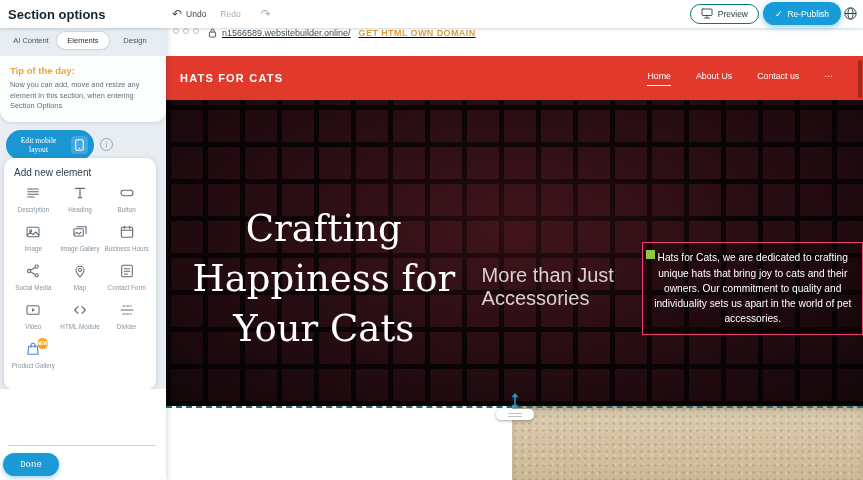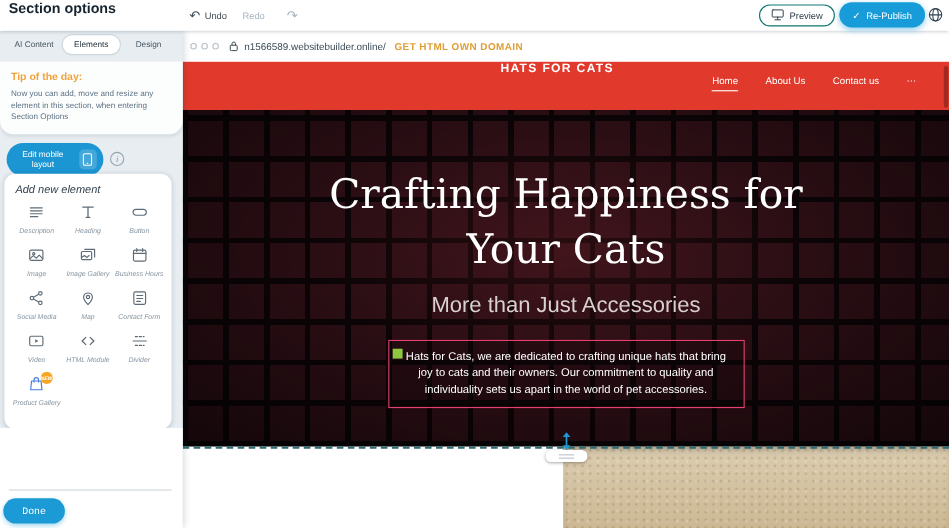--- a/index.html
+++ b/index.html
@@ -1,21 +1,21 @@
 <!DOCTYPE html>
 <html><head>
 <meta charset="utf-8">
 <style>
   * { margin:0; padding:0; box-sizing:border-box; }
   body { background:#cfd6da; font-family:"Liberation Sans", sans-serif; }
   .app { position:relative; width:863px; height:480px; overflow:hidden; background:#fff; }
 
   
   .topbar { position:absolute; top:0; left:0; width:100%; height:28px; background:#fff;
-            box-shadow:0 1px 3px rgba(20,40,60,.2); z-index:40; display:flex; align-items:flex-start; }
+            box-shadow:0 1px 3px rgba(20,40,60,.2); z-index:40; display:flex; align-items:center; }
   .topbar-title { margin-left:8px; font-size:13px; font-weight:bold; color:#16242f; }
   .undo-redo { position:absolute; left:172px; top:0; height:28px; display:flex; align-items:center;
                gap:4px; font-size:8.5px; color:#3c4c58; }
   .ur-icon { font-size:12px; line-height:1; }
   .redo-group { display:flex; align-items:center; gap:20px; margin-left:10px; color:#a7b2bb; }
   .preview-btn { position:absolute; right:104px; top:4px; height:20px; padding:0 10px;
                  border:1px solid #0f766e; border-radius:10px; background:#fff; display:flex;
                  align-items:center; gap:5px; font-size:8.5px; color:#2c3e4a; cursor:pointer; }
   .republish-btn { position:absolute; right:22px; top:2px; height:23px; padding:0 12px; border:none;
                    border-radius:12px; background:#179cd9; display:flex; align-items:center; gap:5px;
@@ -29,63 +29,63 @@
   .tabs { position:absolute; top:4px; left:5px; right:5px; height:17px; display:flex; }
   .tab { flex:1; display:flex; align-items:center; justify-content:center; font-size:7.5px;
          color:#46565f; border-radius:9px; cursor:pointer; }
   .tab.active { background:#fff; box-shadow:0 0 0 1px #cdd9df, 0 1px 2px rgba(0,0,0,.1); color:#222f38; }
   .tip-card { position:absolute; top:28px; left:0; width:166px; height:66px; background:#fcfdfd;
               border-radius:0 0 12px 12px; box-shadow:0 2px 3px rgba(0,0,0,.07); padding:9px 10px; }
   .tip-title { font-size:9.5px; font-weight:bold; color:#f2a23b; }
   .tip-body { margin-top:4px; font-size:7.4px; line-height:1.45; color:#5c7182; }
   .edit-mobile-btn { position:absolute; top:102px; left:6px; width:88px; height:30px; border:none;
                      border-radius:16px; background:#1b96d2; display:flex; align-items:center;
-                     justify-content:space-between; gap:6px; font-size:7.6px; color:#fff; padding:0 6px; cursor:pointer; }
+                     justify-content:space-between; gap:6px; font-size:7.6px; color:#fff; padding:0 6px; cursor:pointer;font-family:Liberation Serif, serif; }
   .phone-box { width:18px; height:18px; border-radius:4px; background:rgba(255,255,255,.18);
                display:flex; align-items:center; justify-content:center; }
   .info-btn { position:absolute; top:110px; left:100px; width:13px; height:13px; border-radius:50%;
               border:1px solid #97a5ae; color:#8a99a3; font-size:8px; display:flex; align-items:center;
               justify-content:center; background:transparent; cursor:pointer; font-style:italic; font-family:"Liberation Serif",serif; }
   .add-card { position:absolute; top:130px; left:4px; width:152px; height:232px; background:#fff;
-              border-radius:10px; box-shadow:0 1px 5px rgba(25,45,65,.18); padding:9px 6px 4px;font-style:italic; }
+              border-radius:10px; box-shadow:0 1px 5px rgba(25,45,65,.18); padding:9px 6px 4px; }
   .add-title { font-size:10px; color:#2e3e4a; margin-left:4px; }
   .grid { margin-top:7px; display:grid; grid-template-columns:repeat(3,1fr); row-gap:1px; }
   .cell { height:38px; text-align:center; cursor:pointer; position:relative; }
   .cell svg { display:inline-block; }
   .cl { display:block; font-size:6.3px; line-height:1.25; color:#8695a1; margin-top:1px; }
   .new-badge { position:absolute; top:-3px; right:9px; background:#f5a623; color:#fff; font-size:4.6px;
                font-weight:bold; border-radius:50%; width:11px; height:11px; line-height:11px; }
   .sidebar-footer { position:absolute; left:0; top:361px; width:166px; height:91px; background:#fff; }
   .footer-divider { position:absolute; top:56px; left:8px; right:10px; border-top:1px solid #cdd6db; }
   .done-btn { position:absolute; top:64px; left:3px; width:56px; height:23px; border:none; border-radius:12px;
               background:#1b9ad5; color:#fff; font-size:9px; display:flex; align-items:center;
               justify-content:center; box-shadow:0 2px 5px rgba(27,154,213,.4); cursor:pointer;font-family:Liberation Mono, monospace; }
 
   
   .main { position:absolute; top:28px; left:166px; width:697px; height:452px; background:#fff; }
-  .browser-bar { height:28px; background:#fff; display:flex; align-items:center; padding-left:7px; }
+  .browser-bar { height:28px; background:#fff; display:flex; padding-left:7px;text-decoration:underline; }
   .dots { display:flex; gap:4px; margin-right:9px; }
   .dot { width:6px; height:6px; border-radius:50%; border:1px solid #b6c1c8; }
   .lock { margin-right:5px; display:flex; }
   .url { font-size:9px; color:#3b4b56; }
   .cta { font-size:9px; font-weight:bold; color:#dd9e35; margin-left:8px; letter-spacing:.4px; cursor:pointer; }
 
   .site { position:relative; height:424px; overflow:hidden; }
-  .site-header { height:44px; background:#e13a2d; display:flex; align-items:center; padding:0 30px 0 14px;flex-direction:column; }
+  .site-header { height:44px; background:#e13a2d; display:flex; align-items:center; padding:0 30px 0 14px; }
   .logo { font-size:11px; font-weight:bold; color:#fff; letter-spacing:1.2px; cursor:pointer; }
   .site-nav { margin-left:auto; display:flex; gap:25px; align-items:center; font-size:8.8px; color:#fff; }
   .nav-item { cursor:pointer; padding-bottom:4px; border-bottom:1.5px solid transparent; }
   .nav-item.active { border-bottom-color:#fff; }
 
   .hero { height:306px; background-color:#2a0e14;
           background-image:
             radial-gradient(ellipse at 50% 42%, rgba(150,45,55,.22) 0%, rgba(0,0,0,0) 45%, rgba(0,0,0,.55) 100%),
             repeating-linear-gradient(90deg, #0b0406 0 5px, rgba(0,0,0,0) 5px 37px),
             repeating-linear-gradient(0deg, #0b0406 0 5px, rgba(0,0,0,0) 5px 37px);
-          display:flex; flex-direction:column; align-items:center; padding-top:52px; }
+          display:flex; align-items:center; padding-top:52px; }
   .hero-title { font-family:"DejaVu Serif","Liberation Serif",serif; font-size:37px; line-height:1.35;
                 color:#fff; text-align:center; width:480px; font-weight:400; cursor:default; }
   .hero-subtitle { margin-top:15px; font-size:20px; color:#d9d1d1; }
   .hero-box { margin-top:19px; position:relative; width:324px; border:1px solid #e5406f;
               background:rgba(10,4,6,.25); padding:7px 10px; font-size:10.2px; line-height:1.5;
               color:#fff; text-align:center; cursor:pointer; }
   .green-handle { position:absolute; left:3px; top:7px; width:9px; height:9px; background:#8ec63f; }
 
   .section-boundary { position:absolute; top:350px; left:0; width:100%; border-top:2px dashed #2f6b72; z-index:5; }
   .resize-widget { position:absolute; top:337px; left:50%; transform:translateX(-50%); z-index:6;

